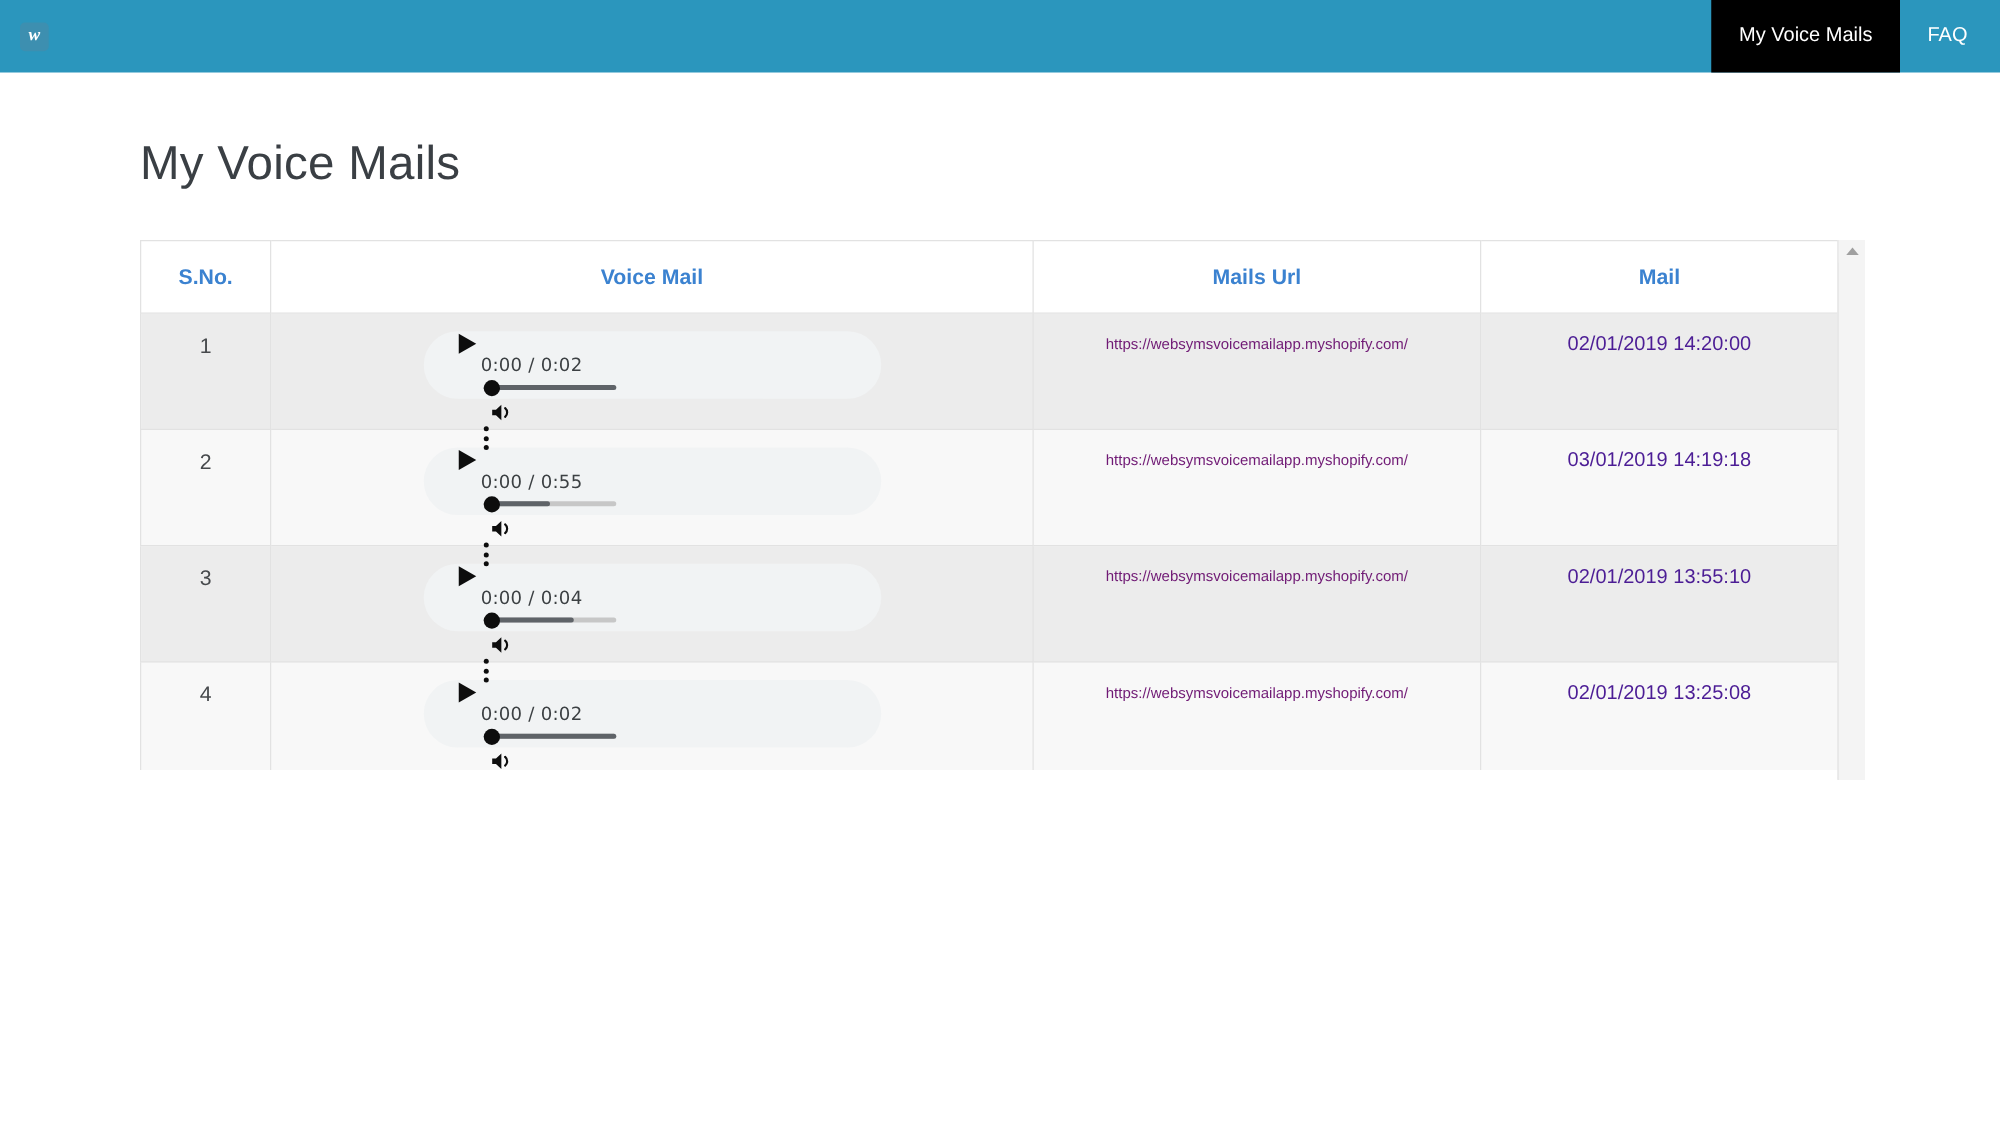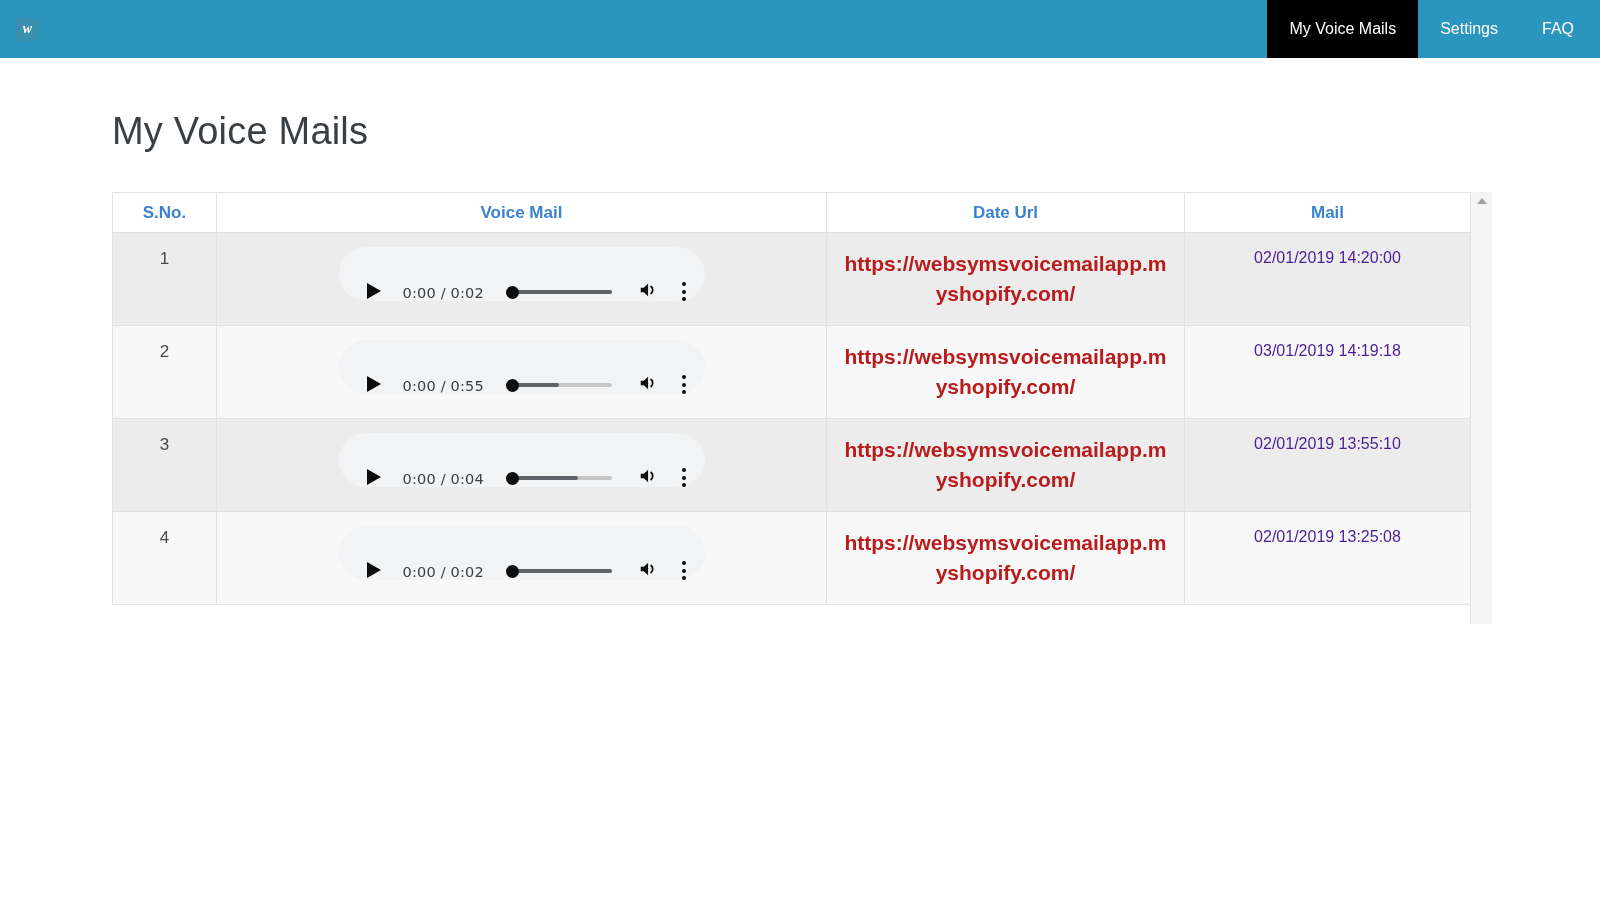--- a/index.html
+++ b/index.html
@@ -105,67 +105,67 @@
   table.vm th, table.vm td {
     border: 1px solid #e2e2e2;
     text-align: center;
     vertical-align: top;
   }
   table.vm th {
     background: #ffffff;
     color: #3b82d0;
     font-size: 17px;
     font-weight: bold;
-    height: 40px;
+    height: 58px;
     vertical-align: middle;
     padding: 0 6px;
   }
   col.c-sno   { width: 104px; }
   col.c-vm    { width: 610px; }
   col.c-url   { width: 358px; }
   col.c-date  { width: 286px; }
 
   table.vm tbody tr.odd  td { background: #ececec; }
   table.vm tbody tr.even td { background: #f8f8f8; }
 
   td.sno {
     font-size: 17px;
     color: #46494c;
     padding-top: 16px;
   }
   td.url {
-    font-size: 21px;
-    color: #b91c1c;
+    font-size: 12px;
+    color: #701a75;
     padding: 16px 14px 0 14px;
     line-height: 1.42;
     word-break: break-all;
-    font-weight: bold;
   }
   td.date {
     font-size: 16px;
     color: #4c1d95;
     padding-top: 16px;
     white-space: nowrap;
   }
   td.vm-cell {
     padding: 14px 0 18px 0;
     height: 93px;
   }
 
   
   .audio {
     width: 366px;
     height: 54px;
     margin: 0 auto;
     background: #f1f3f4;
     border-radius: 27px;
     display: flex;
-    align-items: flex-end;
+    align-items: flex-start;
     padding: 0 20px 0 26px;
     gap: 0;
+    flex-direction: column;
   }
   .ap-play {
     width: 18px; height: 20px;
     flex: none;
     cursor: pointer;
     position: relative;
   }
   .ap-play::before {
     content: "";
     position: absolute;
@@ -278,21 +278,20 @@
 </style>
 </head>
 <body>
 
 <div class="topbar">
   <div class="brand">
     <span class="brand-logo">w</span>
   </div>
   <nav class="nav">
     <a class="nav-item active">My Voice Mails</a>
-    <a class="nav-item">Settings</a>
     <a class="nav-item">FAQ</a>
   </nav>
 </div>
 
 <div class="content">
 
   <h1 class="page-title">My Voice Mails</h1>
 
   <div class="table-wrap">
     <div class="table-scroll">
@@ -300,21 +299,21 @@
         <colgroup>
           <col class="c-sno">
             <col class="c-vm">
             <col class="c-url">
             <col class="c-date">
         </colgroup>
         <thead>
           <tr>
             <th>S.No.</th>
             <th>Voice Mail</th>
-            <th>Date Url</th>
+            <th>Mails Url</th>
             <th>Mail</th>
           </tr>
         </thead>
         <tbody>
 
           <tr class="odd">
             <td class="sno">1</td>
             <td class="vm-cell">
               <div class="audio">
                 <span class="ap-play"></span>

